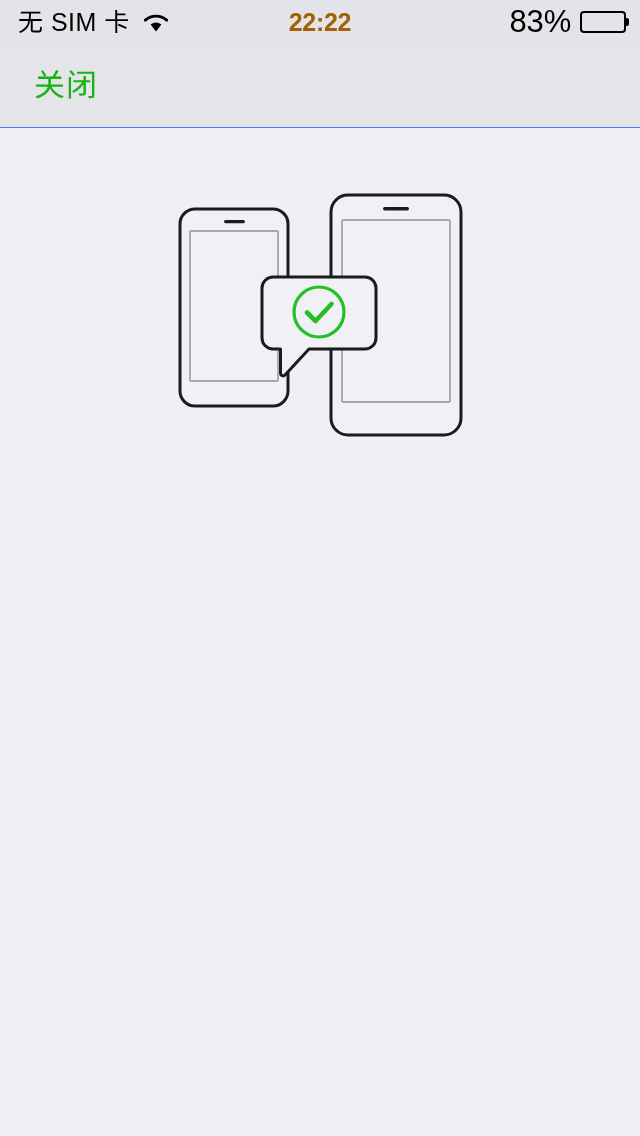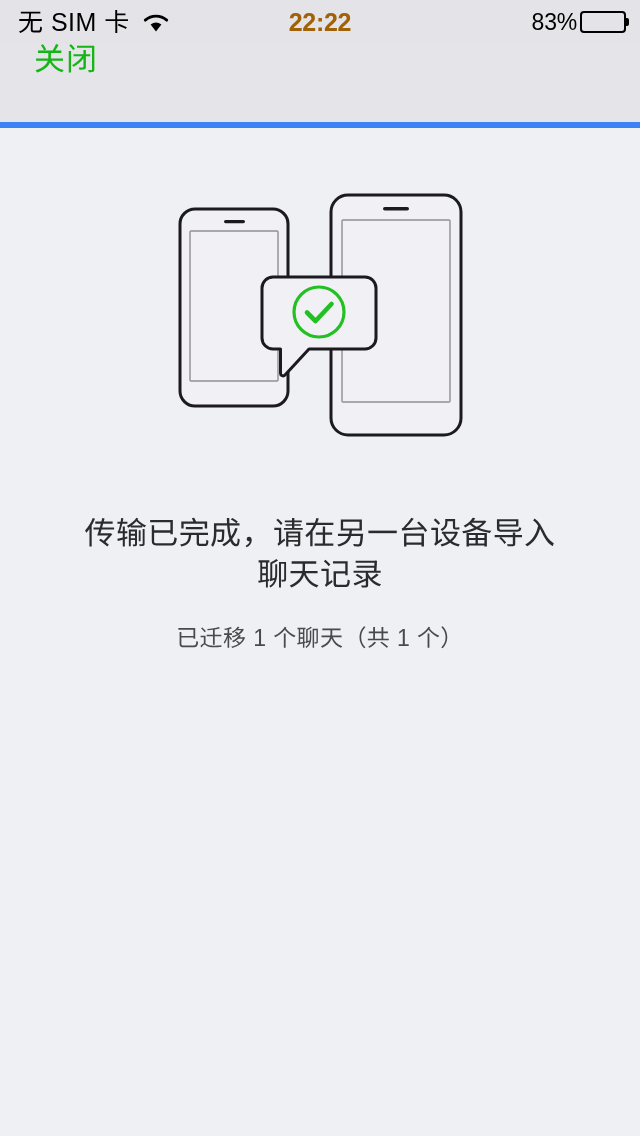--- a/index.html
+++ b/index.html
@@ -61,23 +61,23 @@
     color: #a16207;
     letter-spacing: -0.3px;
   }
   .status-right {
     margin-left: auto;
     display: flex;
     align-items: center;
     flex: 0 0 auto;
   }
   .status-battery-pct {
-    font-size: 23px;
+    font-size: 31px;
     color: #000;
-    margin-right: 3px;
+    margin-right: 9px;
     letter-spacing: -0.2px;
   }
   .battery-shell {
     width: 46px;
     height: 22px;
     border: 2px solid #000;
     border-radius: 4px;
     box-sizing: border-box;
     padding: 2px;
     position: relative;
@@ -98,23 +98,24 @@
     border-radius: 0 2px 2px 0;
   }
 
   
   .nav-bar {
     position: absolute;
     top: 44px; left: 0;
     width: 640px;
     height: 84px;
     background: #e4e4e9;
-    border-bottom: 6px solid #3b82f6;
+    border-bottom: 1px solid #3b82f6;
     box-sizing: border-box;
     display: flex;
+    align-items: center;
     z-index: 9;
   }
   .nav-close-btn {
     font-size: 31px;
     color: #16b516;
     margin-left: 34px;
     line-height: 1;
     cursor: pointer;
     user-select: none;
     letter-spacing: 1px;
@@ -229,21 +230,14 @@
                  z" fill="#f1f1f5" stroke="#1b1b1f" stroke-width="3" stroke-linejoin="round"></path>
       </g>
 
       <g>
         <circle cx="159" cy="123" r="25" fill="none" stroke="#22c022" stroke-width="3.2"></circle>
         <path d="M147 123.5 l8.5 8.5 l16 -17" fill="none" stroke="#22c022" stroke-width="4.6" stroke-linecap="round" stroke-linejoin="round"></path>
       </g>
     </svg>
   </div>
 
-  <div class="message-block">
-    <div class="headline">
-      <div>传输已完成，请在另一台设备导入</div>
-      <div>聊天记录</div>
-    </div>
-    <div class="subline">已迁移 1 个聊天（共 1 个）</div>
-  </div>
 
 </div>
 
 </body></html>

